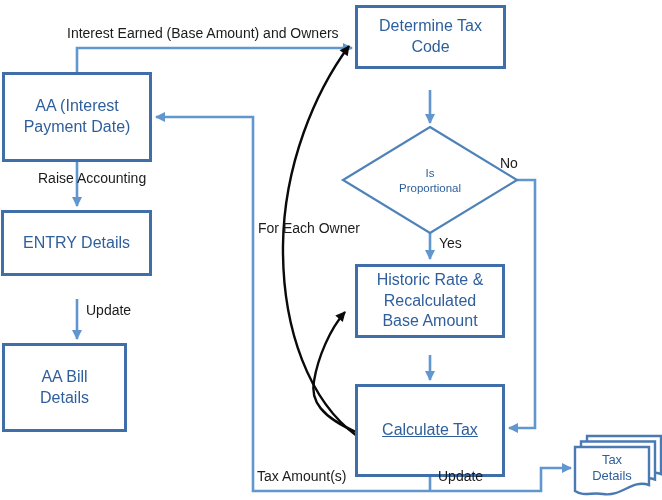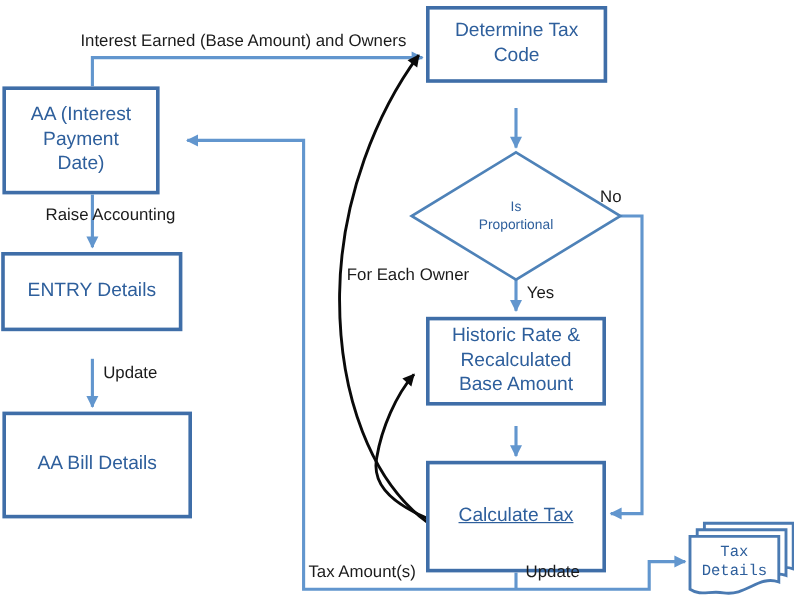--- a/index.html
+++ b/index.html
@@ -13,21 +13,21 @@
     text-align:center;border:3px solid #3f6ea8;background:#ffffff;
     color:#2e5f9c;font-size:16px;line-height:1.3;box-sizing:border-box;
   }
   .edge-label{
     position:absolute;color:#1b1b1b;font-size:14px;white-space:nowrap;line-height:1.1;
   }
   .decision-label{
     position:absolute;color:#2e5f9c;font-size:11.5px;line-height:1.3;text-align:center;
   }
   .doc-label{
-    position:absolute;color:#2e5f9c;font-size:13px;line-height:1.25;text-align:center;font-family:Liberation Mono, monospace;
+    position:absolute;color:#2e5f9c;font-size:13px;line-height:1.25;text-align:center;
   }
 </style>
 </head>
 <body>
 
 <div class="stage">
 
   <svg width="662" height="500" viewBox="0 0 662 500">
     <defs>
       <marker id="arrow-blue" markerUnits="userSpaceOnUse" markerWidth="12" markerHeight="12" viewBox="0 0 12 12" refX="10" refY="6" orient="auto">
@@ -58,29 +58,29 @@
       <path d="M356,432 C322,417 310,401 314,381 C318,357 330,329 345,312" marker-end="url(#arrow-black)"></path>
     </g>
 
     <g stroke="#4a7ab2" stroke-width="2.4" fill="#ffffff">
       <path d="M587,436 H661 V474 C644,468 634,486 615,483 C603,481 596,486 587,480 Z"></path>
       <path d="M581,441.5 H655 V479.5 C638,473.5 628,491.5 609,488.5 C597,486.5 590,491.5 581,485.5 Z"></path>
       <path d="M575,447 H649 V485 C632,479 622,497 603,494 C591,492 584,497 575,491 Z"></path>
     </g>
   </svg>
 
-  <div class="node" style="left:2px;top:72px;width:131px;height:90px;padding:0 20px;">
+  <div class="node" style="left:2px;top:72px;width:150px;height:90px;padding:0 10px;">
     <span>AA (Interest Payment Date)</span>
   </div>
 
   <div class="node" style="left:1px;top:210px;width:151px;height:66px;padding:0 10px;">
     <span>ENTRY Details</span>
   </div>
 
-  <div class="node" style="left:2px;top:343px;width:158px;height:89px;padding:0 10px;">
+  <div class="node" style="left:2px;top:343px;width:125px;height:89px;padding:0 10px;">
     <span>AA Bill Details</span>
   </div>
 
   <div class="node" style="left:355px;top:5px;width:151px;height:64px;padding:0 10px;">
     <span>Determine Tax Code</span>
   </div>
 
   <div class="node" style="left:355px;top:264px;width:150px;height:74px;padding:0 14px;">
     <span>Historic Rate &amp; Recalculated Base Amount</span>
   </div>
@@ -96,20 +96,20 @@
   <div class="edge-label" style="left:67px;top:26px;">Interest Earned (Base Amount) and Owners</div>
 
   <div class="edge-label" style="left:38px;top:171px;">Raise Accounting</div>
 
   <div class="edge-label" style="left:86px;top:303px;">Update</div>
 
   <div class="edge-label" style="left:500px;top:156px;">No</div>
 
   <div class="edge-label" style="left:439px;top:236px;">Yes</div>
 
-  <div class="edge-label" style="left:258px;top:221px;margin-left:31px;">For Each Owner</div>
+  <div class="edge-label" style="left:258px;top:221px;">For Each Owner</div>
 
 
   <div class="edge-label" style="left:257px;top:469px;text-align:center;">Tax Amount(s)</div>
 
   <div class="edge-label" style="left:438px;top:469px;">Update</div>
 
 </div>
 
 </body></html>

